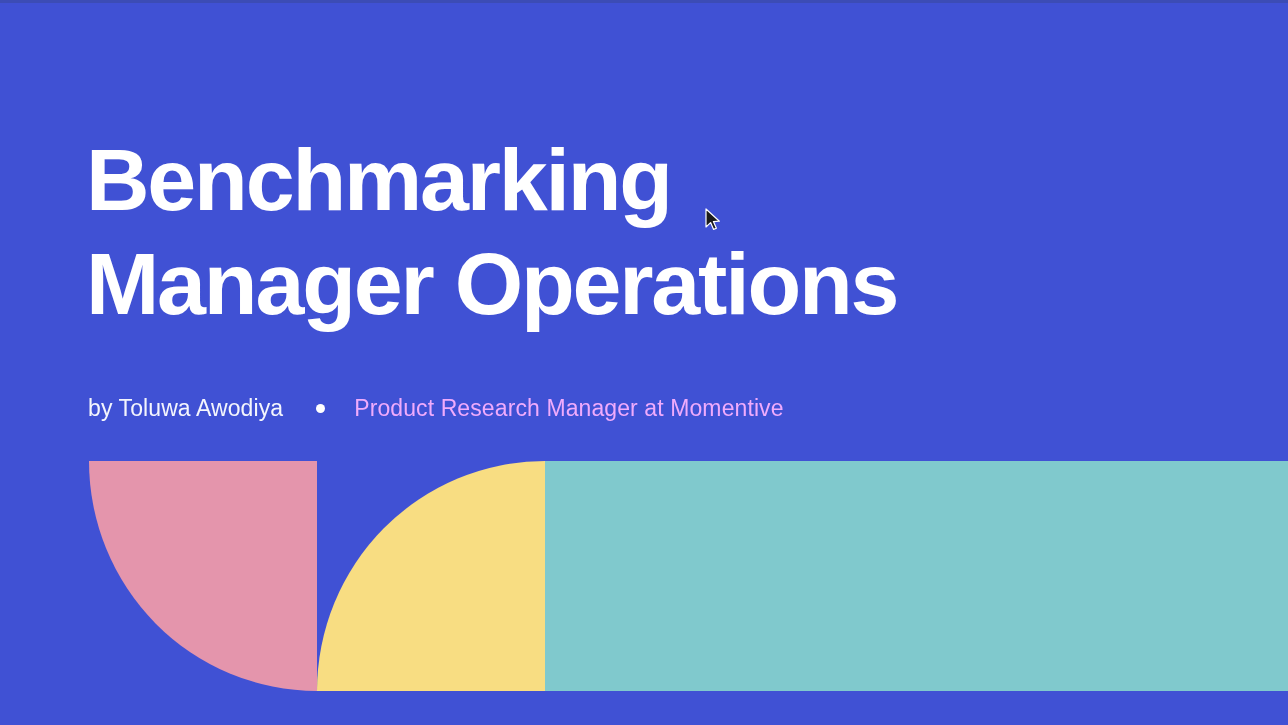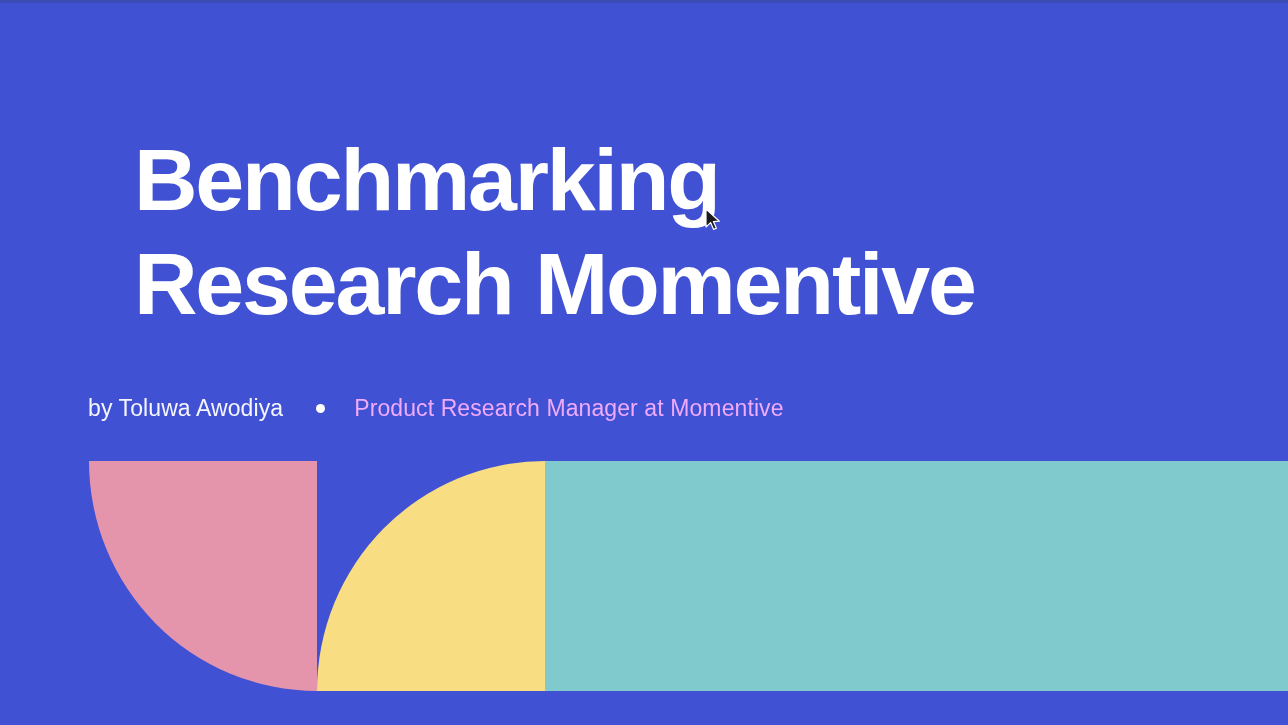--- a/index.html
+++ b/index.html
@@ -22,21 +22,20 @@
     width: 1288px;
     height: 3px;
     background: #39489a;
     opacity: .55;
   }
   .title-block {
     position: absolute;
     left: 86px;
     top: 128px;
     width: 1100px;
-    margin-left: 48px;
   }
   .title-line {
     display: block;
     color: #ffffff;
     font-family: "Liberation Sans", sans-serif;
     font-weight: 700;
     font-size: 88px;
     line-height: 104px;
     letter-spacing: -2.2px;
     white-space: nowrap;
@@ -111,21 +110,21 @@
 </style>
 </head>
 <body>
 
 <div id="slide">
 
   <div class="top-edge"></div>
 
   <div class="title-block">
     <span class="title-line">Benchmarking</span>
-    <span class="title-line">Research Momentive</span>
+    <span class="title-line">Manager Operations</span>
   </div>
 
   <div class="subtitle">
     <span class="byline">by Toluwa Awodiya</span>
     <span class="bullet"></span>
     <span class="role">Product Research Manager at Momentive</span>
   </div>
 
   <div class="shape-band">
     <div class="shape shape-pink"></div>

